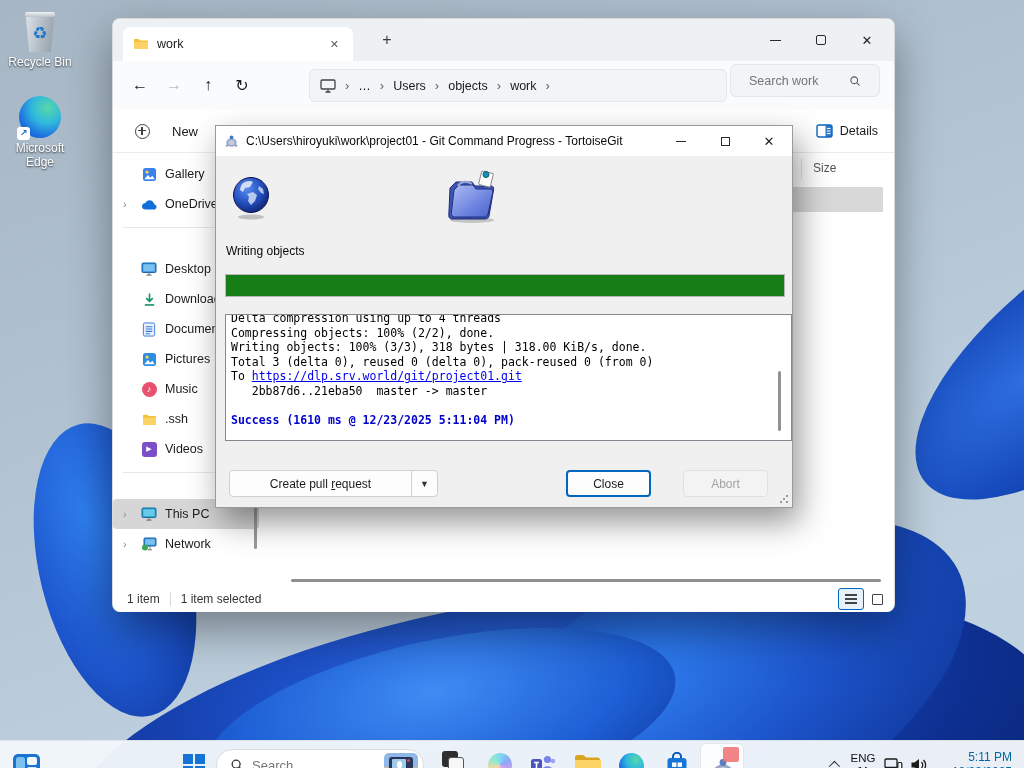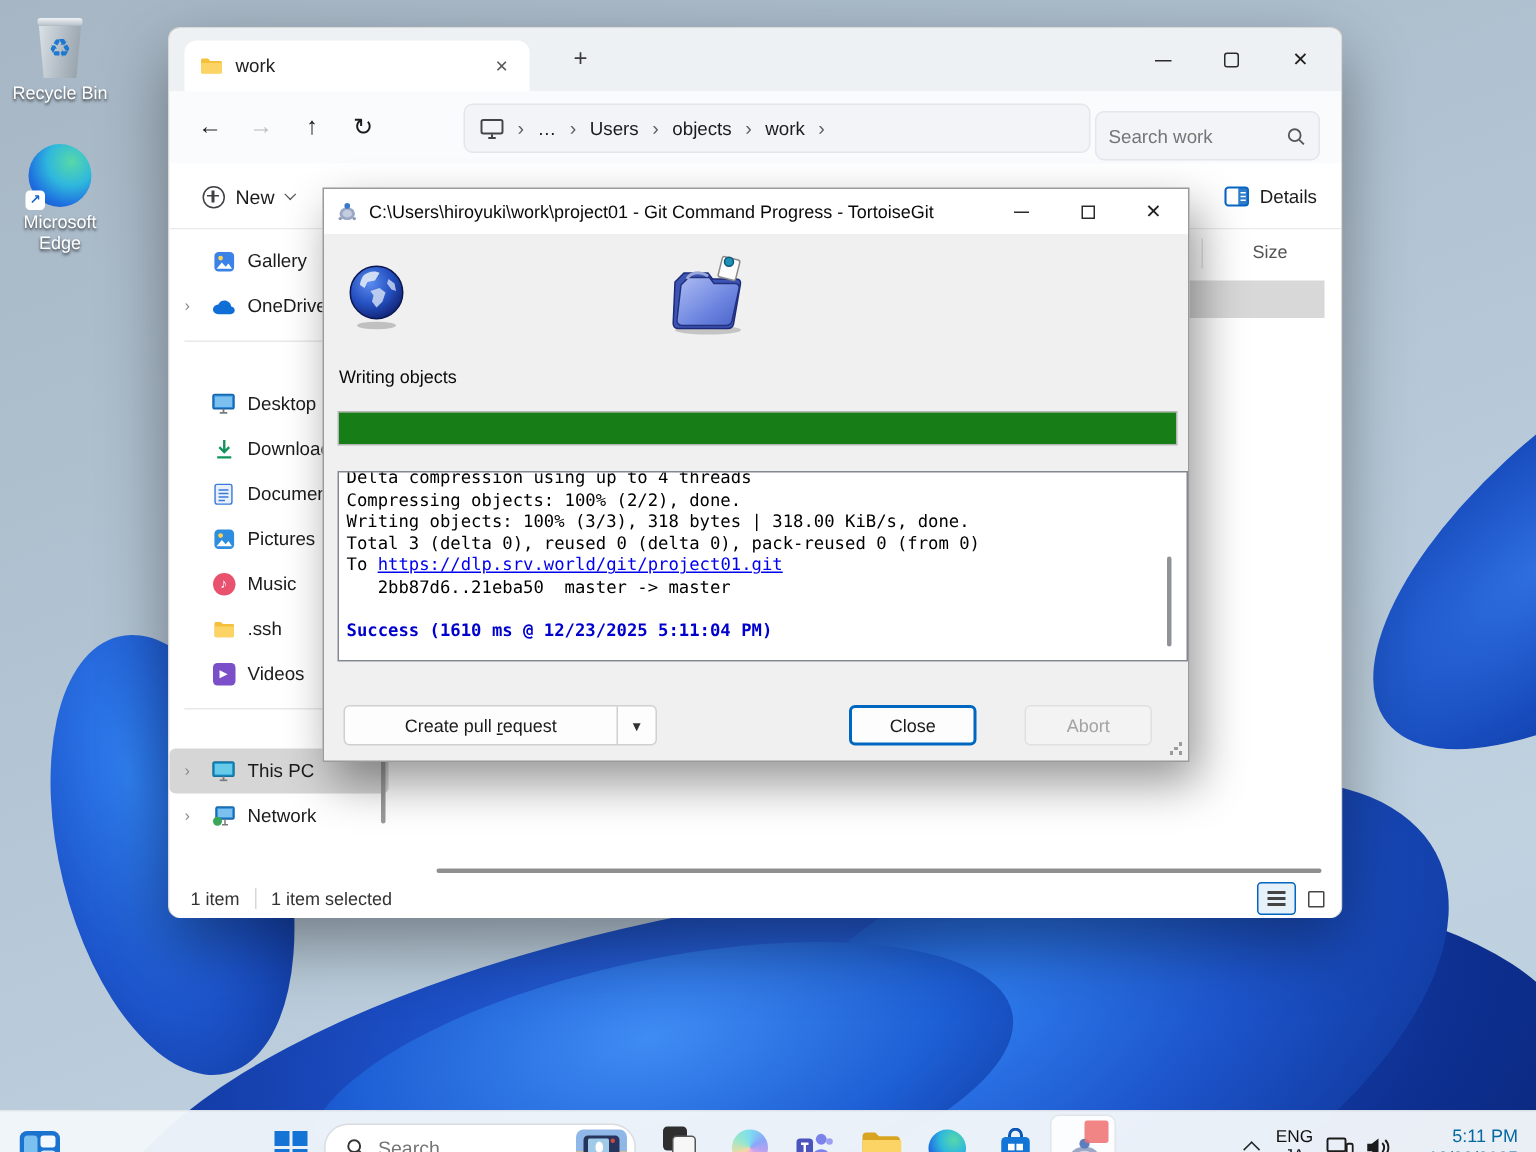--- a/index.html
+++ b/index.html
@@ -47,45 +47,45 @@
   .wc-min { right:96px; } .wc-max { right:50px; } .wc-close { right:4px; }
   .maxbox { width:10px; height:10px; border:1px solid #2a2a2a; border-radius:2px; }
   .minline { width:11px; height:0; border-top:1px solid #2a2a2a; }
 
   .toolbar { position:absolute; left:0; top:42px; width:100%; height:48px; background:#fafbfd; display:flex; align-items:center; }
   .navbtn { width:34px; text-align:center; font-size:16px; color:#1b1b1b; }
   .navbtn.disabled { color:#bcbcbc; }
   .crumb-pill { position:absolute; left:196px; top:8px; width:418px; height:33px; background:#f2f4f7;
     border:1px solid #e3e6ea; border-radius:6px; display:flex; align-items:center; padding:0 10px; gap:9px; font-size:12.5px; color:#1b1b1b; }
   .crumb-sep { color:#5f6368; font-size:13px; }
-  .search-pill { position:absolute; right:14px; top:13px; width:150px; height:33px; background:#f2f4f7;
-    border:1px solid #e3e6ea; border-radius:6px; display:flex; align-items:center; padding:0 8px; }
+  .search-pill { position:absolute; right:14px; top:3px; width:150px; height:33px; background:#f2f4f7;
+    border:1px solid #e3e6ea; border-radius:6px; display:flex; align-items:center; padding:0 18px; }
   .search-pill input { border:none; background:transparent; outline:none; flex:1; font-size:12.5px; color:#333;
     font-family:"Liberation Sans",sans-serif; width:100px; }
 
   .cmdbar { position:absolute; left:0; top:90px; width:100%; height:44px; background:#fff; border-bottom:1px solid #ebebeb; }
-  .newbtn { position:absolute; left:14px; top:8px; height:28px; display:flex; align-items:center; gap:7px; padding:0 8px; border-radius:4px; }
+  .newbtn { position:absolute; left:14px; top:8px; height:28px; display:flex; align-items:center; gap:22px; padding:0 8px; border-radius:4px; }
   .plus-circle { width:15px; height:15px; border:1.4px solid #3f4043; border-radius:50%; position:relative; }
   .plus-circle:before { content:""; position:absolute; left:5.2px; top:2px; width:1.6px; height:8px; background:#3f4043; }
   .plus-circle:after { content:""; position:absolute; top:5.2px; left:2px; height:1.6px; width:8px; background:#3f4043; }
   .chev-down { width:7px; height:7px; border-right:1.4px solid #555; border-bottom:1.4px solid #555; transform:rotate(45deg) scale(.8); margin-top:-3px; }
   .detailsbtn { position:absolute; right:16px; top:8px; height:28px; display:flex; align-items:center; gap:7px; font-size:12.5px; color:#1b1b1b; }
 
   .mainarea { position:absolute; left:0; top:134px; width:100%; height:433px; background:#fff; }
   .sidebar { position:absolute; left:0; top:0; width:146px; height:100%; padding-top:6px; }
   .side-item { position:relative; height:30px; display:flex; align-items:center; font-size:12.5px; color:#1b1b1b; white-space:nowrap; }
   .side-item .chev { position:absolute; left:10px; color:#8a8a8a; font-size:11px; }
   .side-item .sico { position:absolute; left:28px; width:16px; height:16px; display:flex; align-items:center; justify-content:center; }
   .side-item .slbl { position:absolute; left:52px; }
   .side-item.selected { background:#d6d6d6; border-radius:4px; }
   .side-div { height:1px; background:#e8e8e8; margin:8px 10px; }
   .spacer18 { height:18px; }
   .nav-scroll { position:absolute; left:141px; top:336px; width:3px; height:60px; background:#9a9a9a; border-radius:2px; }
 
-  .size-header { position:absolute; left:700px; top:8px; font-size:12px; color:#555;margin-left:22px; }
+  .size-header { position:absolute; left:700px; top:8px; font-size:12px; color:#555; }
   .col-sep { position:absolute; left:688px; top:6px; width:1px; height:20px; background:#e4e4e4; }
   .sel-row { position:absolute; left:152px; top:34px; width:618px; height:25px; background:#d8d8d8; }
   .h-scroll { position:absolute; left:178px; top:426px; width:590px; height:3px; background:#8f8f8f; border-radius:2px; }
 
   .statusbar { position:absolute; left:0; top:567px; width:100%; height:26px; display:flex; align-items:center; font-size:12px; color:#333; border-radius:0 0 8px 8px; background:#fff; }
   .st-sep { width:1px; height:14px; background:#d6d6d6; margin:0 10px; }
   .viewbtn { position:absolute; width:26px; height:22px; top:2px; display:flex; align-items:center; justify-content:center; border-radius:3px; }
   .viewbtn.active { border:1px solid #0067c0; background:#e7f1fa; }
   .listglyph { width:12px; height:10px; border-top:2px solid #444; border-bottom:2px solid #444; position:relative; }
   .listglyph:before { content:""; position:absolute; top:2px; left:0; right:0; height:2px; background:#444; }

